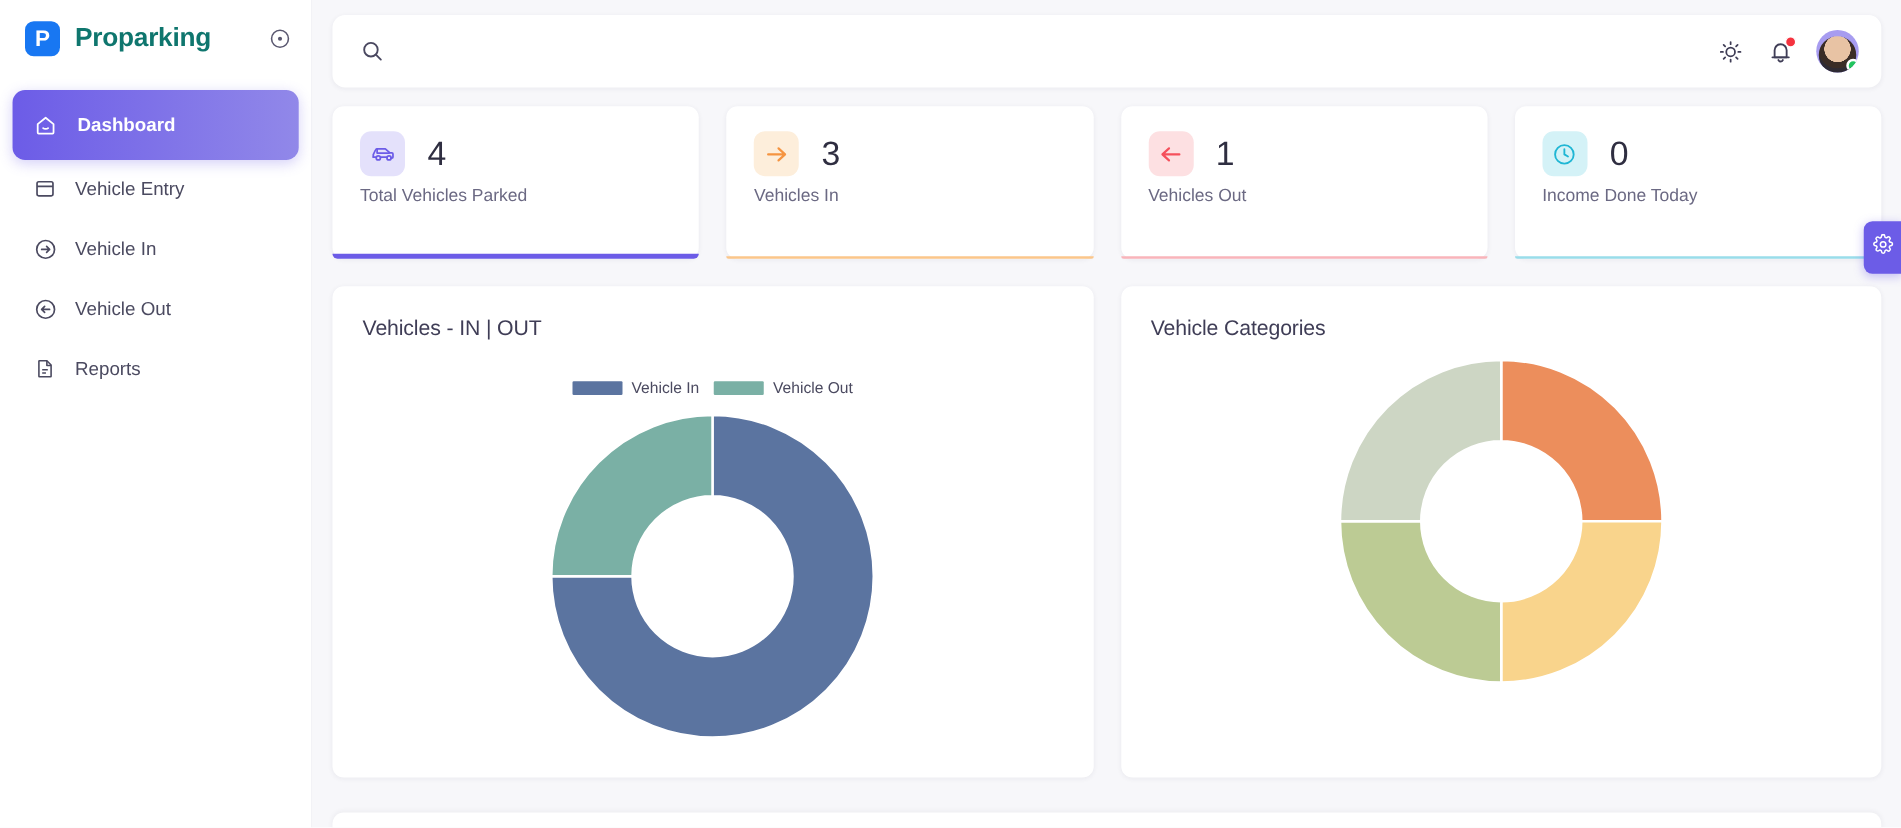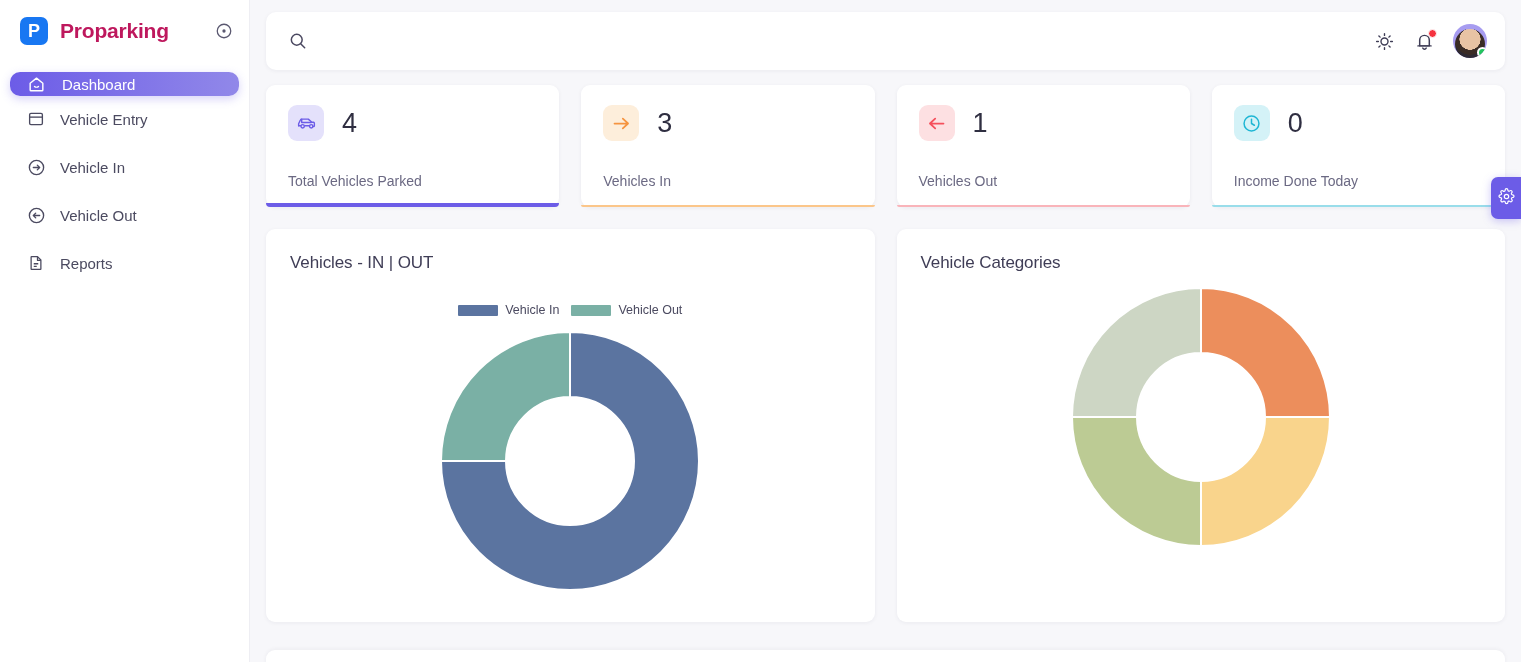--- a/index.html
+++ b/index.html
@@ -25,21 +25,21 @@
     height: 62px; padding: 0 16px 0 20px; gap: 12px;
   }
   .brand-logo {
     width: 28px; height: 28px; border-radius: 7px;
     background: #1877f2; color: #fff;
     font-size: 18px; font-weight: bold;
     display: flex; align-items: center; justify-content: center;
     flex: 0 0 28px;
   }
   .brand-title {
-    font-size: 21px; font-weight: bold; color: #be185d;
+    font-size: 21px; font-weight: bold; color: #0f766e;
     letter-spacing: -0.2px; flex: 1;
   }
   .brand-collapse {
     width: 18px; height: 18px; flex: 0 0 18px;
     display: flex; align-items: center; justify-content: center;
     color: #5a5870; cursor: pointer;
   }
 
   .nav { margin-top: 10px; }
   .nav-item {
@@ -51,22 +51,22 @@
     cursor: pointer;
   }
   .nav-item .nav-ico {
     width: 20px; height: 20px; flex: 0 0 20px;
     display: flex; align-items: center; justify-content: center;
     color: #4b4a60;
   }
   .nav-item.active {
     background: linear-gradient(90deg, #6c5ce7 0%, #9188e9 100%);
     color: #ffffff;
-    font-weight: normal;
-    height: 24px;
+    font-weight: bold;
+    height: 56px;
     box-shadow: 0 3px 10px rgba(108,92,231,0.28);
     gap: 16px;
   }
   .nav-item.active .nav-ico { color: #ffffff; }
   .nav-item:not(.active) { margin-bottom: 6px; }
   .nav-item-label { white-space: nowrap; }
 
   
   .main {
     flex: 1; height: 662px;
@@ -139,21 +139,21 @@
   .stat-ico {
     width: 36px; height: 36px; border-radius: 9px;
     display: flex; align-items: center; justify-content: center;
     flex: 0 0 36px;
   }
   .ico-purple { background: #e4e1fb; color: #6c5ce7; }
   .ico-orange { background: #fdeedb; color: #f59440; }
   .ico-red    { background: #fde0e2; color: #f5505c; }
   .ico-cyan   { background: #d4f2f7; color: #1fb6d4; }
   .stat-value { font-size: 27px; color: #2f2e41; line-height: 1; }
-  .stat-label { margin-top: 32px; font-size: 14px; color: #6b6983; }
+  .stat-label { margin-top: 7px; font-size: 14px; color: #6b6983; }
 
   
   .charts { display: flex; gap: 22px; margin-top: 22px; }
   .chart-card {
     flex: 1; height: 393px; background: #fff;
     border-radius: 9px;
     box-shadow: 0 1px 4px rgba(30,30,60,0.06);
     padding: 24px 24px 0 24px;
     position: relative;
   }

